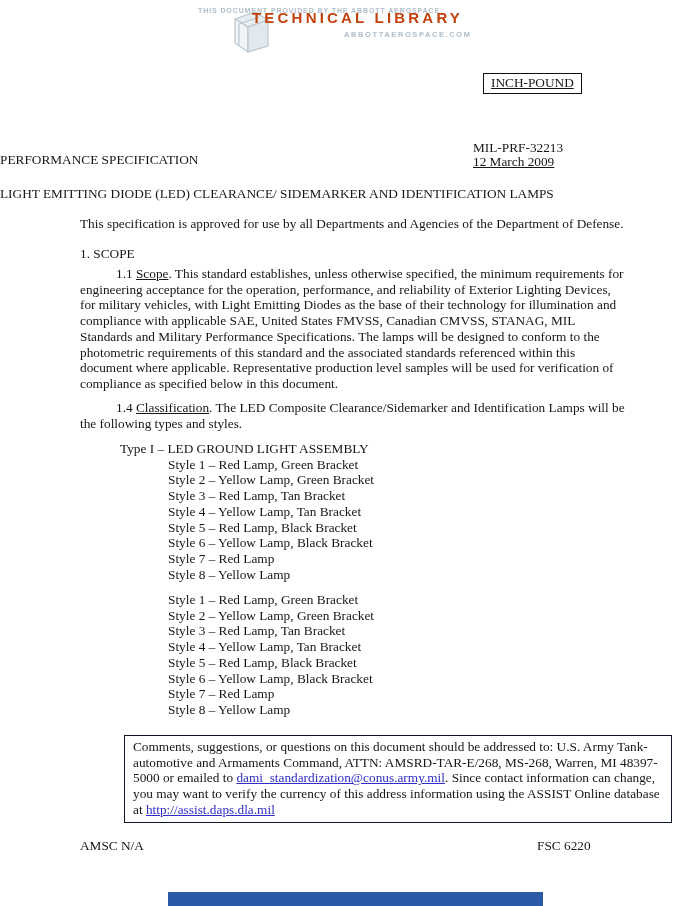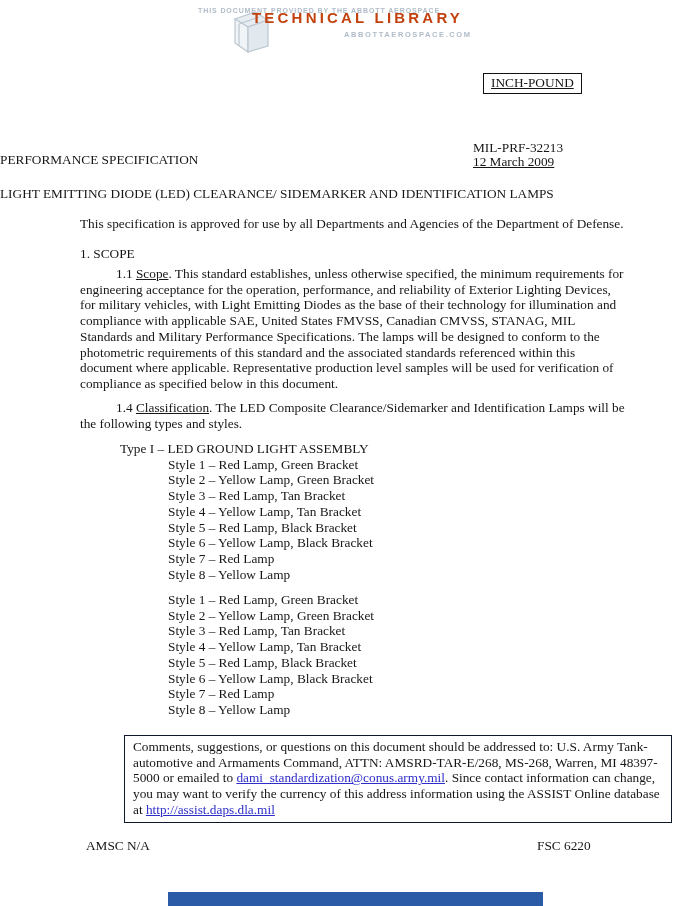--- a/index.html
+++ b/index.html
@@ -48,21 +48,21 @@
   .type1{top:441px;}
   .type2{top:592px;}
   .style-item{margin-left:48px;}
   
   .comments-box{
     position:absolute;top:735px;left:76px;width:530px;
     border:1px solid #0f172a;padding:3px 8px 4px 8px;margin-left:48px;
   }
   .doclink{text-decoration:underline;cursor:pointer;}
   
-  .footer-left{position:absolute;top:838px;left:86px;}
+  .footer-left{position:absolute;top:838px;left:80px;}
   .footer-right{position:absolute;top:838px;left:537px;}
   .footer-ribbon{position:absolute;top:892px;left:168px;width:375px;height:14px;}
 </style>
 </head>
 <body>
 
 <div class="page">
 
   <div>
     <svg class="logo-cube" width="48" height="50" viewBox="0 0 48 50">

